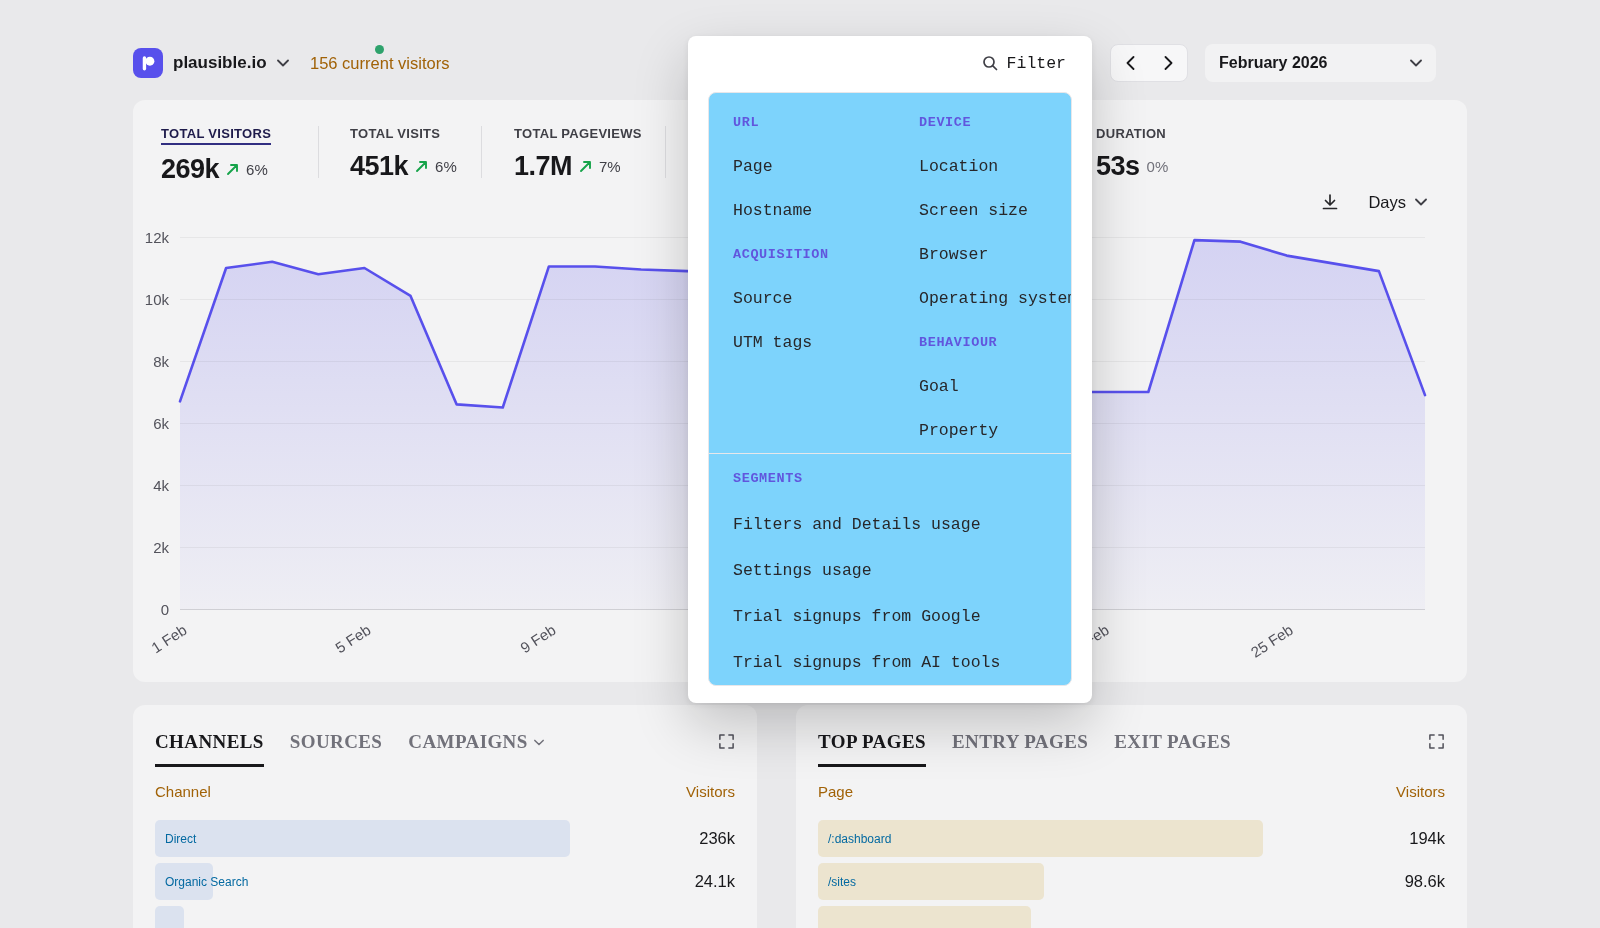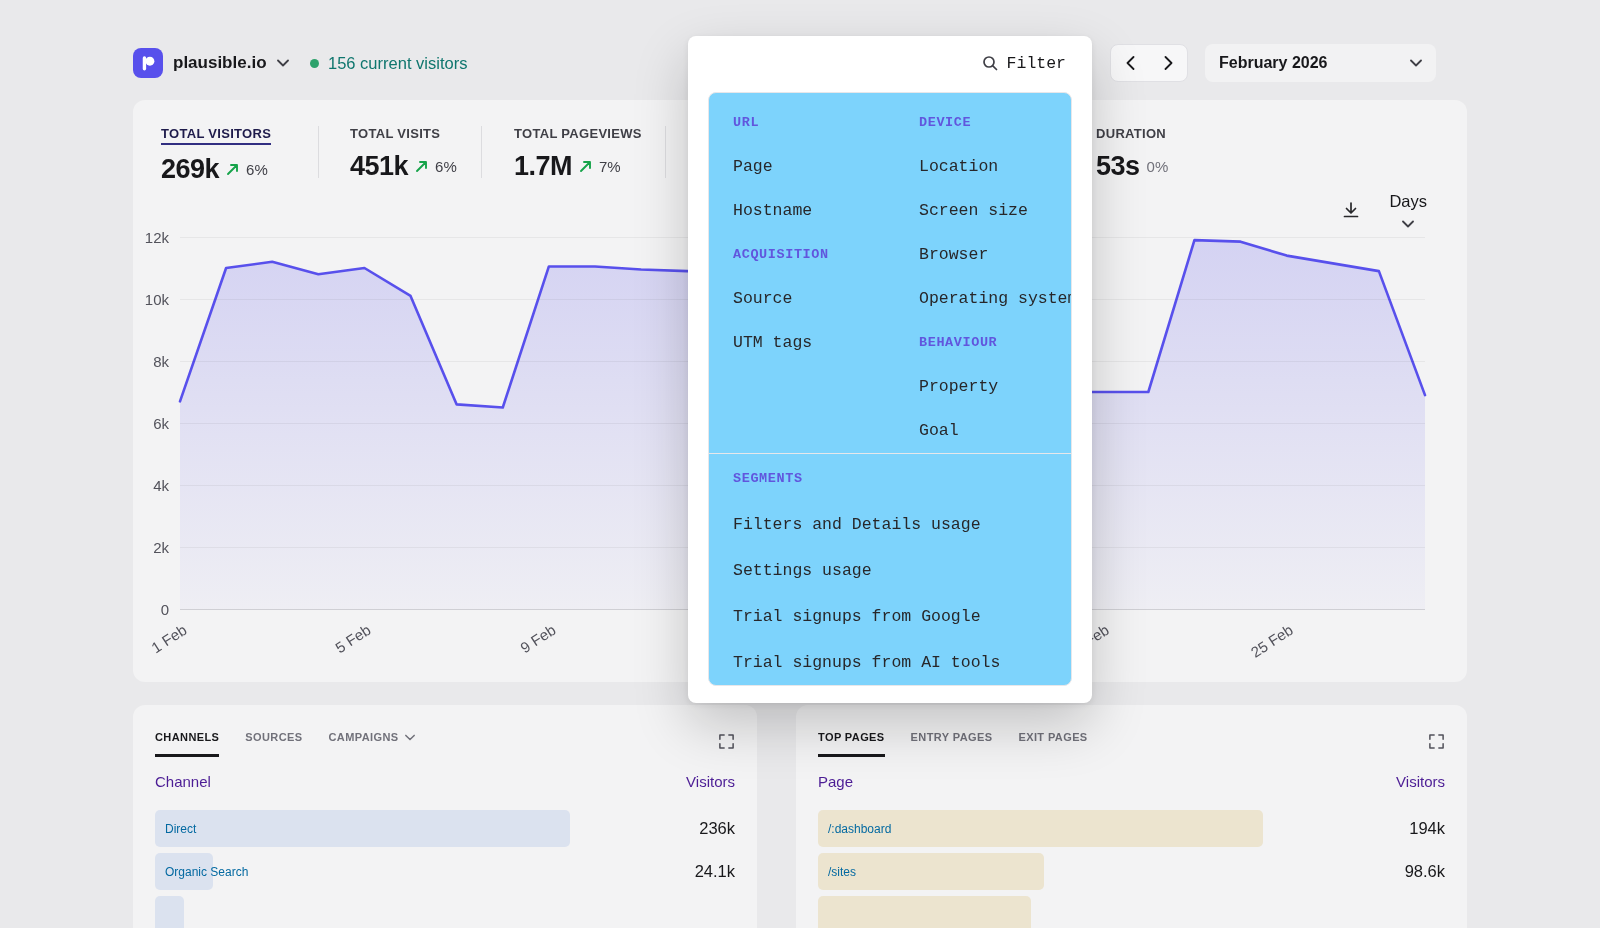--- a/index.html
+++ b/index.html
@@ -10,61 +10,61 @@
     background: #e9e9eb;
     font-family: "Liberation Sans", sans-serif;
     color: #18181b;
   }
   .clickable { cursor: pointer; }
 
   
   .site-picker { position:absolute; left:133px; top:45px; height:36px; display:flex; align-items:center; gap:10px; }
   .logo-box { width:30px; height:30px; border-radius:8px; background:#5850ec; display:flex; align-items:center; justify-content:center; }
   .site-name { font-size:17px; font-weight:700; color:#18181b; }
-  .visitors { position:absolute; left:310px; top:45px; height:36px; display:flex; align-items:center; gap:9px; font-size:16.5px; color:#0f766e; }
+  .visitors { position:absolute; left:310px; top:45px; height:36px; display:flex; align-items:center; font-size:16.5px; color:#a16207;flex-direction:column; }
   .green-dot { width:9px; height:9px; border-radius:50%; background:#2ea26c; }
 
   .nav-arrows { position:absolute; left:1110px; top:44px; width:78px; height:38px; background:#f7f7f8; border:1px solid #e0e0e4; border-radius:8px; display:flex; overflow:hidden; }
   .nav-arrows .navbtn { flex:1; display:flex; align-items:center; justify-content:center; background:none; border:none; }
 
   .date-btn { position:absolute; left:1205px; top:44px; width:231px; height:38px; background:#f2f2f3; border-radius:8px; display:flex; align-items:center; justify-content:space-between; padding:0 14px; font-size:16px; font-weight:600; color:#18181b; }
 
   
   .main-card { position:absolute; left:133px; top:100px; width:1334px; height:582px; background:#f3f3f4; border-radius:12px; }
   .stat { position:absolute; top:24px; }
   .stat-label { display:inline-block; font-size:13px; font-weight:700; letter-spacing:.3px; color:#3f3f46; }
   .stat-label.active { color:#1e1b4b; border-bottom:2px solid #312e81; padding-bottom:2px; }
   .stat-value-row { display:flex; align-items:center; gap:7px; margin-top:9px; }
   .stat-value { font-size:27px; font-weight:700; letter-spacing:-.5px; color:#18181b; }
   .stat-change { font-size:15px; color:#3f3f46; }
   .stat-change.muted { color:#71717a; }
   .stat-divider { position:absolute; top:26px; width:1px; height:52px; background:#dcdcdf; }
 
   .chart-controls { position:absolute; right:40px; top:92px; display:flex; align-items:center; gap:28px; }
-  .interval-picker { display:flex; align-items:center; gap:9px; font-size:16.5px; color:#18181b;flex-direction:column; }
+  .interval-picker { display:flex; align-items:center; gap:9px; font-size:16.5px; color:#18181b; }
 
   
   .plot { position:absolute; left:47px; top:137px; width:1245px; height:372px; }
   .plot svg { position:absolute; inset:0; width:100%; height:100%; overflow:visible; }
   .gridline { position:absolute; left:0; width:100%; height:1px; background:rgba(24,24,27,.055); }
   .gridline.base { background:#cfcfd4; }
   .ytick { position:absolute; right:calc(100% + 11px); transform:translateY(-50%); font-size:15px; color:#52525b; white-space:nowrap; }
   .xanchor { position:absolute; top:calc(100% + 12px); width:0; height:0; }
   .xanchor span { position:absolute; right:0; top:0; white-space:nowrap; font-size:15px; color:#52525b; transform:rotate(-33deg); transform-origin:100% 0; }
 
   
   .panel-card { position:absolute; top:705px; height:320px; background:#f3f3f4; border-radius:12px; padding:26px 22px 0; }
   #channels-card { left:133px; width:624px; }
   #pages-card { left:796px; width:671px; }
   .tabs-row { display:flex; gap:26px; align-items:flex-start; }
-  .tab { position:relative; font-size:11px; font-weight:700; letter-spacing:.4px; color:#71717a; padding-bottom:14px; display:flex; align-items:center; gap:6px; }
+  .tab { position:relative; font-size:19px; font-weight:700; letter-spacing:.4px; color:#71717a; padding-bottom:14px; display:flex; align-items:center; gap:6px;font-family:Liberation Serif, serif; }
   .tab.active { color:#18181b; }
   .tab.active::after { content:""; position:absolute; left:0; right:0; bottom:0; height:3px; background:#18181b; }
   .expand-btn { position:absolute; right:22px; top:28px; background:none; border:none; }
-  .cols-header { display:flex; justify-content:space-between; margin-top:16px; font-size:15px; color:#4c1d95; }
+  .cols-header { display:flex; justify-content:space-between; margin-top:16px; font-size:15px; color:#a16207; }
   .rows { margin-top:20px; display:flex; flex-direction:column; gap:6px; }
   .brow { position:relative; height:37px; display:flex; align-items:center; justify-content:space-between; }
   .rowbar { position:absolute; left:0; top:0; bottom:0; border-radius:5px; }
   #channels-card .rowbar { background:#dbe2ef; }
   #pages-card .rowbar { background:#ece4cf; }
   .row-label { position:relative; padding-left:10px; font-size:12px; color:#0369a1; }
   .row-value { position:relative; font-size:16.5px; color:#18181b; }
 
   
   .modal { position:absolute; left:688px; top:36px; width:404px; height:667px; background:#fff; border-radius:8px; box-shadow:0 2px 6px rgba(0,0,0,.07), 0 22px 55px rgba(0,0,0,.20); z-index:50;font-family:Liberation Mono, monospace; }
@@ -325,22 +325,22 @@
         <div class="fitem clickable">Source</div>
         <div class="fitem clickable">UTM tags</div>
       </div>
       <div class="fcol-right">
         <div class="fhead">DEVICE</div>
         <div class="fitem clickable">Location</div>
         <div class="fitem clickable">Screen size</div>
         <div class="fitem clickable">Browser</div>
         <div class="fitem clickable">Operating system</div>
         <div class="fhead">BEHAVIOUR</div>
+        <div class="fitem clickable">Goal</div>
         <div class="fitem clickable">Property</div>
-        <div class="fitem clickable">Goal</div>
       </div>
     </div>
     <div class="panel-divider"></div>
     <div class="segments">
       <div class="seghead">SEGMENTS</div>
       <div class="segitem clickable">Filters and Details usage</div>
       <div class="segitem clickable">Settings usage</div>
       <div class="segitem clickable">Trial signups from Google</div>
       <div class="segitem clickable">Trial signups from AI tools</div>
     </div>

